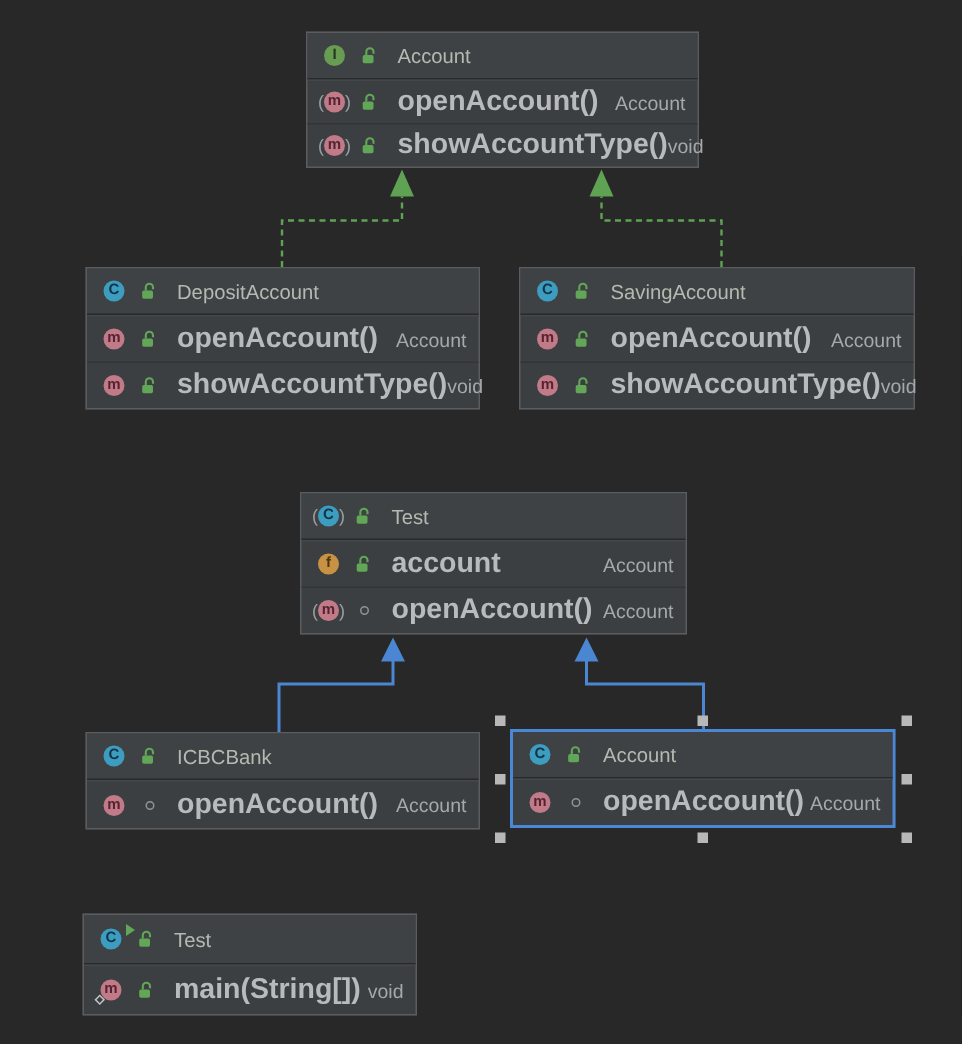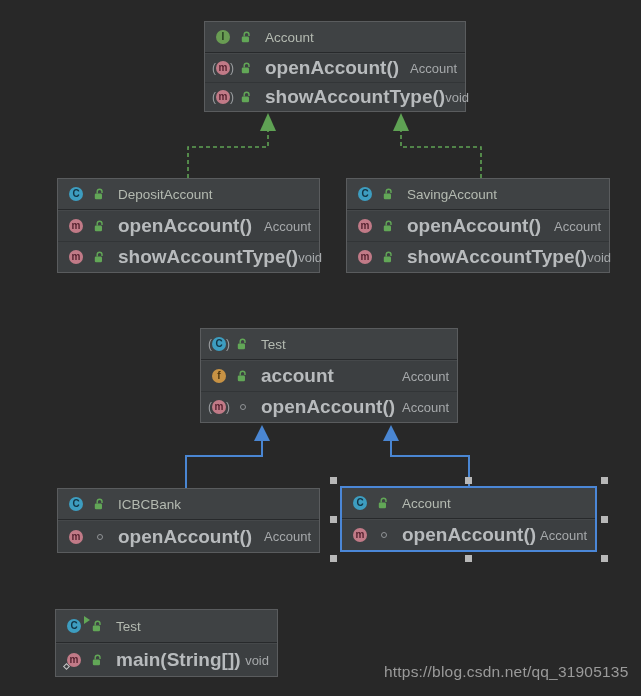--- a/index.html
+++ b/index.html
@@ -320,15 +320,14 @@
         <svg class="lock" width="12" height="12" viewBox="0 0 12 12">
             <path class="shackle" d="M3.2 5.6 V3.6 a2.4 2.4 0 0 1 4.8 0 V4.9"></path>
             <rect class="lockbody" x="0.8" y="5.6" width="7.2" height="5.6" rx="1.2"></rect>
           </svg>
       </span>
       <span class="mname">main(String[])</span>
       <span class="mtype">void</span>
     </div>
   </div>
 
-  <div id="watermark">https://blog.csdn.net/qq_31905135</div>
 
 </div>
 
 </body></html>

